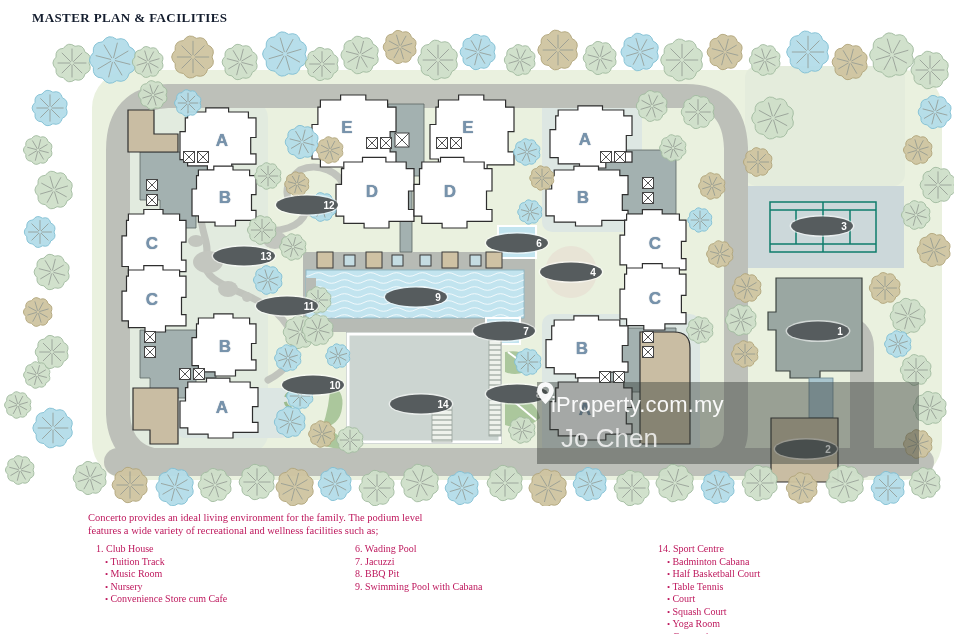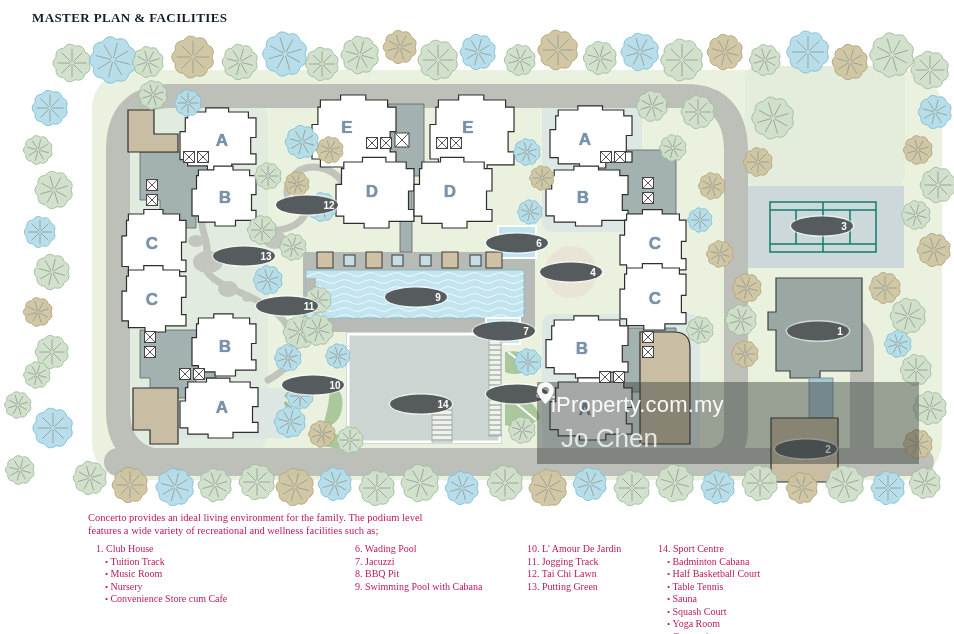--- a/index.html
+++ b/index.html
@@ -1437,30 +1437,24 @@
         <div class="lbullet">Music Room</div>
         <div class="lbullet">Nursery</div>
         <div class="lbullet">Convenience Store cum Cafe</div>
       </div>
       <div class="lcol" style="left: 355px;">
         <div class="litem">6. Wading Pool</div>
         <div class="litem">7. Jacuzzi</div>
         <div class="litem">8. BBQ Pit</div>
         <div class="litem">9. Swimming Pool with Cabana</div>
       </div>
-      <div class="lcol" style="left: 527px;">
-        <div class="litem">10. L' Amour De Jardin</div>
-        <div class="litem">11. Jogging Track</div>
-        <div class="litem">12. Tai Chi Lawn</div>
-        <div class="litem">13. Putting Green</div>
-      </div>
       <div class="lcol" style="left: 658px;">
         <div class="litem">14. Sport Centre</div>
         <div class="lbullet">Badminton Cabana</div>
         <div class="lbullet">Half Basketball Court</div>
         <div class="lbullet">Table Tennis</div>
-        <div class="lbullet">Sauna</div>
+        <div class="lbullet">Court</div>
         <div class="lbullet">Squash Court</div>
         <div class="lbullet">Yoga Room</div>
         <div class="lbullet">Gymnasium</div>
       </div>
     </div>
 </div>
 
 </body></html>

